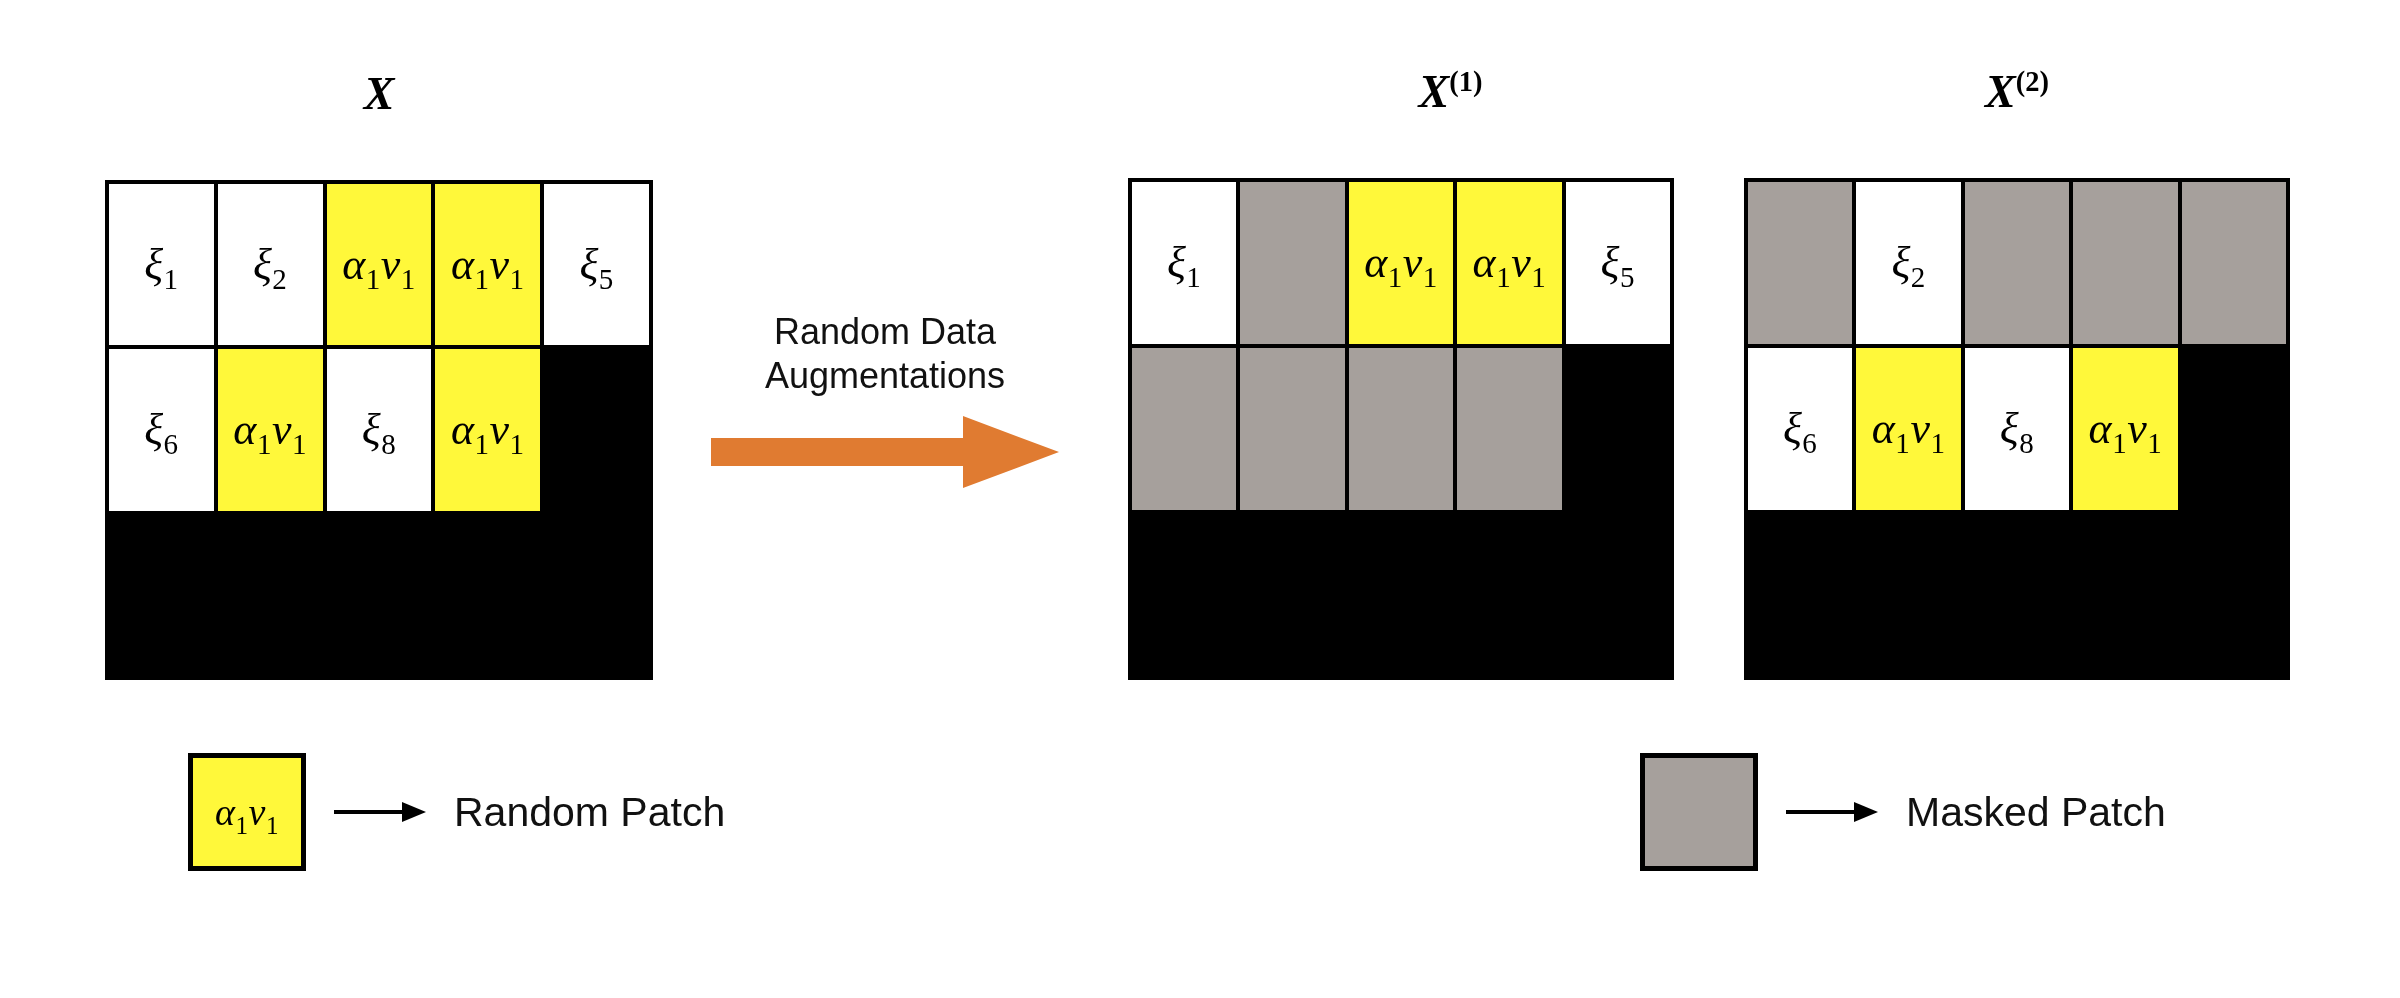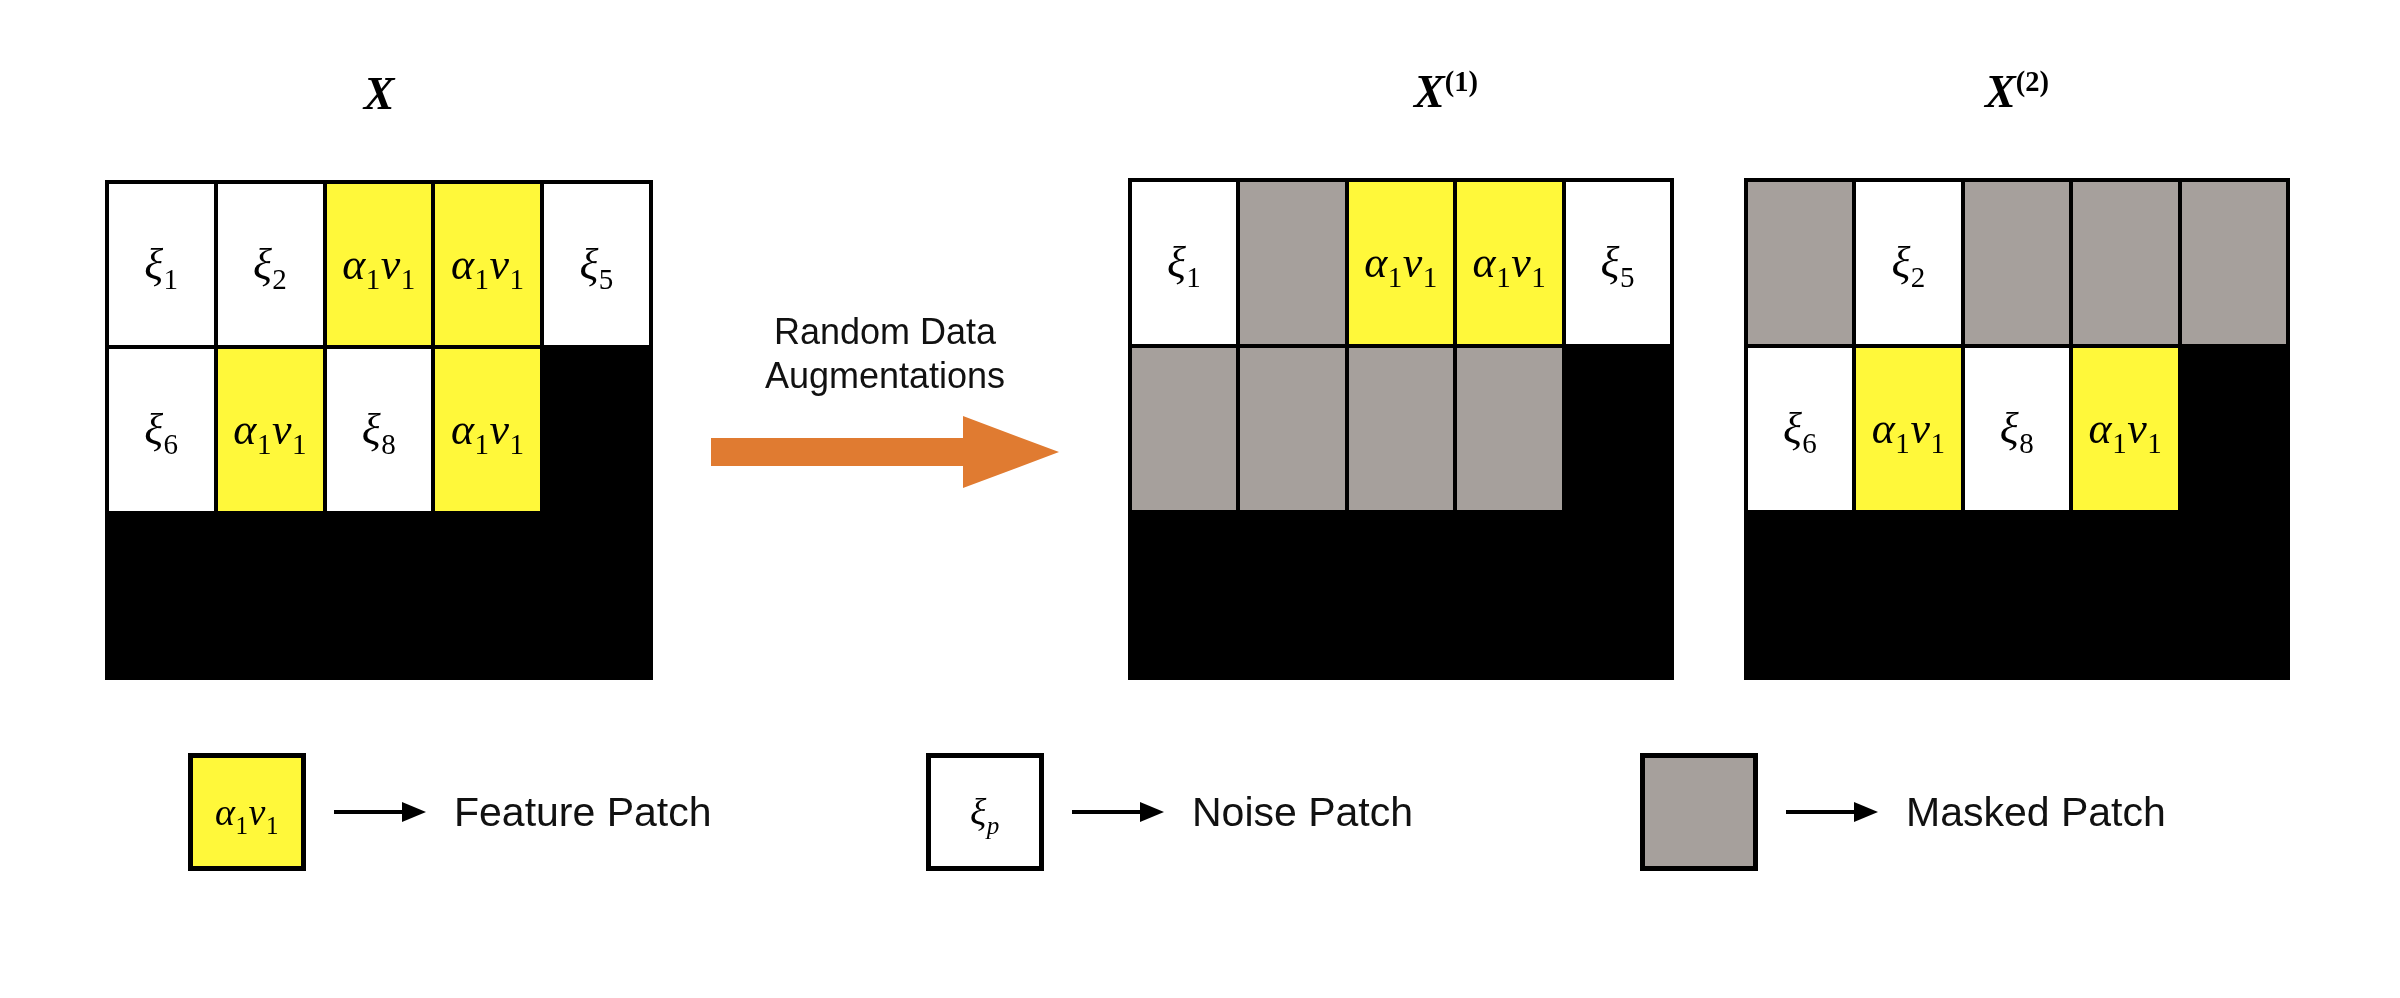--- a/index.html
+++ b/index.html
@@ -154,21 +154,21 @@
   </div>
 
   <div class="augment" style="left:705px;top:310px;">
     <div class="augment-text">Random Data
 Augmentations</div>
     <svg class="big-arrow" viewBox="0 0 360 80" preserveAspectRatio="none">
       <polygon points="6,26 258,26 258,4 354,40 258,76 258,54 6,54" fill="#E07B31"></polygon>
     </svg>
   </div>
 
-  <div class="block" style="left:1128px;top:58px;width:636px;height:622px;">
+  <div class="block" style="left:1128px;top:58px;width:636px;height:622px;padding-left:9px;">
     <div class="block-title" style="top:10px;">
       <span>X</span><sup>(1)</sup>
     </div>
     <div class="grid" style="left:0;top:120px;width:546px;height:502px;">
 
       <div class="cell noise">
         <span class="cell-label"><span>ξ</span><sub>1</sub></span>
       </div>
       <div class="cell masked"></div>
       <div class="cell feature">
@@ -220,33 +220,23 @@
   </div>
 
   <div class="legend-item" style="left:188px;top:753px;">
     <div class="legend-swatch feature">
       <span class="cell-label"><span>α</span><sub>1</sub><span>v</span><sub>1</sub></span>
     </div>
     <svg class="legend-arrow" viewBox="0 0 96 34">
       <line x1="2" y1="17" x2="74" y2="17" stroke="#000" stroke-width="4"></line>
       <polygon points="70,7 94,17 70,27" fill="#000"></polygon>
     </svg>
-    <span class="legend-text">Feature Patch</span>
-  </div>
-
-  <div class="legend-item" style="left:926px;top:753px;">
-    <div class="legend-swatch noise">
-      <span class="cell-label"><span>ξ</span><sub class="ital">p</sub></span>
-    </div>
-    <svg class="legend-arrow" viewBox="0 0 96 34">
-      <line x1="2" y1="17" x2="74" y2="17" stroke="#000" stroke-width="4"></line>
-      <polygon points="70,7 94,17 70,27" fill="#000"></polygon>
-    </svg>
-    <span class="legend-text">Noise Patch</span>
-  </div>
+    <span class="legend-text">Random Patch</span>
+  </div>
+
 
   <div class="legend-item" style="left:1640px;top:753px;">
     <div class="legend-swatch masked"></div>
     <svg class="legend-arrow" viewBox="0 0 96 34">
       <line x1="2" y1="17" x2="74" y2="17" stroke="#000" stroke-width="4"></line>
       <polygon points="70,7 94,17 70,27" fill="#000"></polygon>
     </svg>
     <span class="legend-text">Masked Patch</span>
   </div>
 

